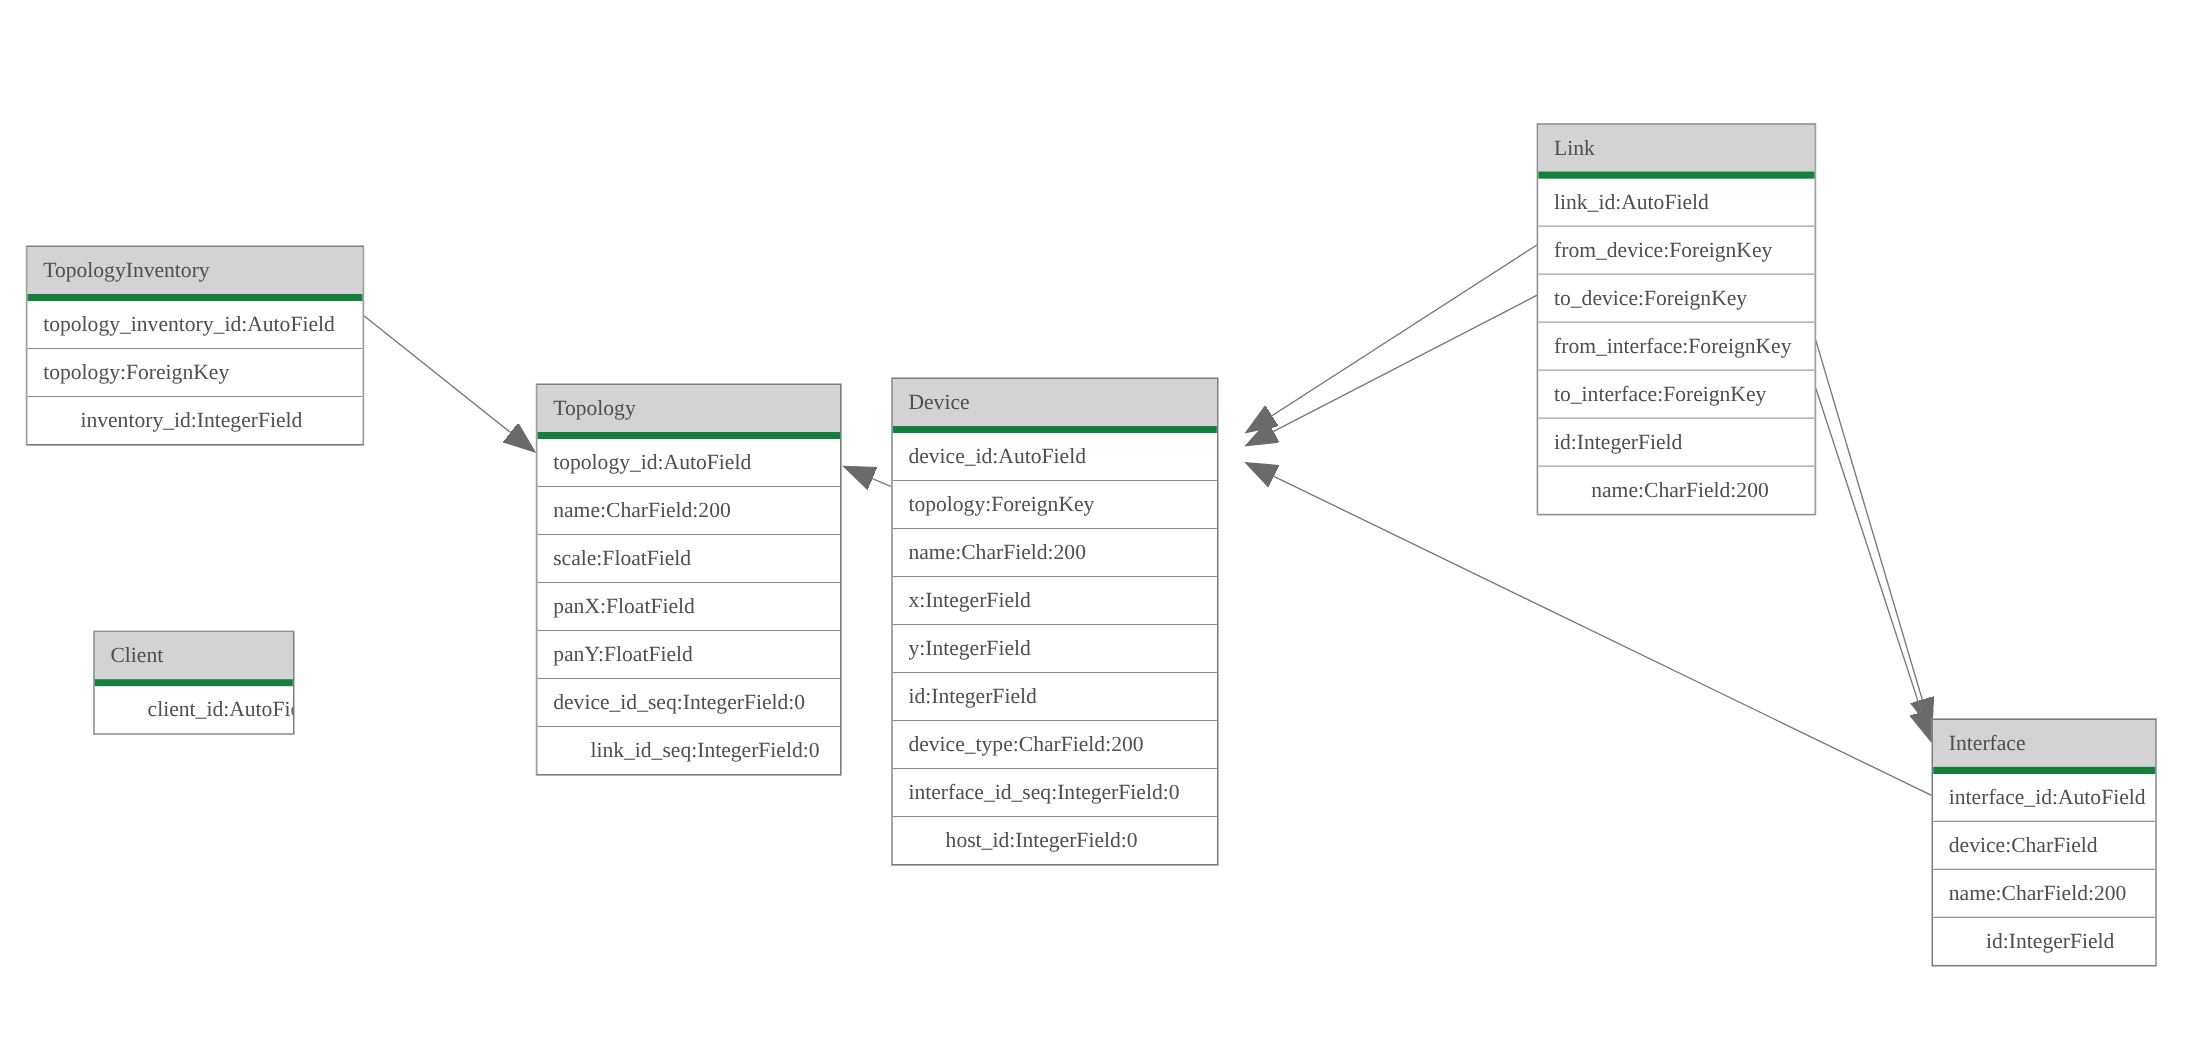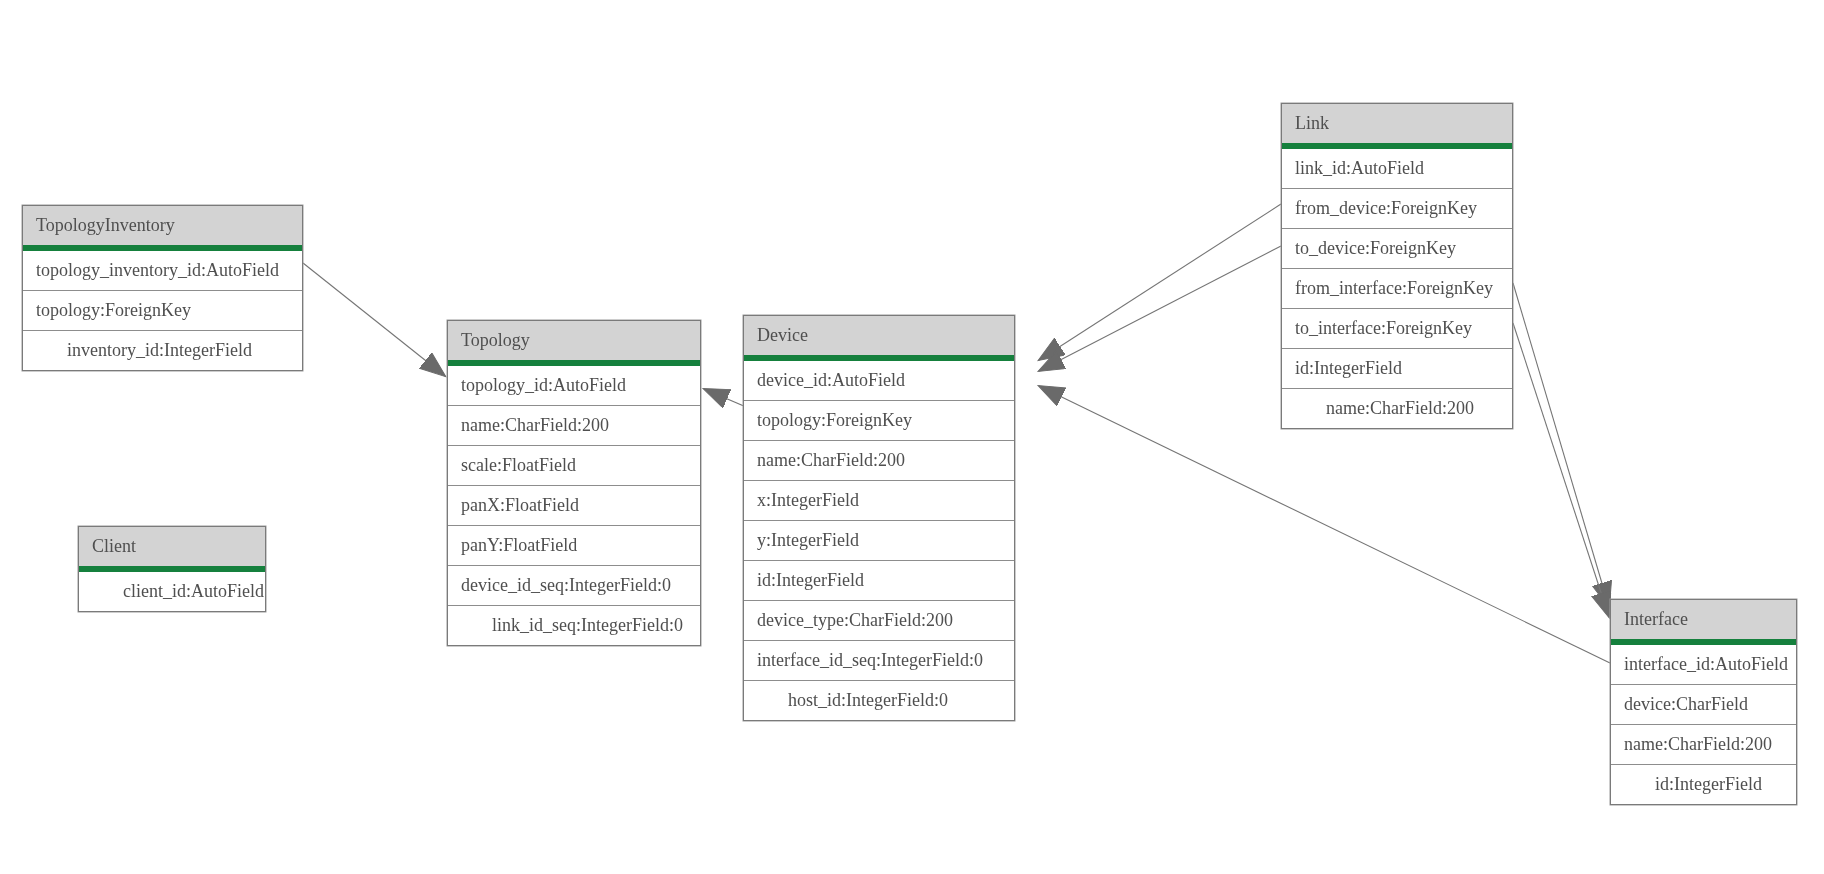--- a/index.html
+++ b/index.html
@@ -80,21 +80,21 @@
         <div class="row">topology_id:AutoField</div>
         <div class="row">name:CharField:200</div>
         <div class="row">scale:FloatField</div>
         <div class="row">panX:FloatField</div>
         <div class="row">panY:FloatField</div>
         <div class="row">device_id_seq:IntegerField:0</div>
         <div class="row">link_id_seq:IntegerField:0</div>
       </div>
   </div>
 
-  <div class="entity" style="left: 78px; top: 526px; width: 188px;">
+  <div class="entity" style="left: 78px; top: 526px; width: 167px;">
     <div class="header">Client</div>
     <div class="rows">
         <div class="row">client_id:AutoField</div>
       </div>
   </div>
 
   <div class="entity" style="left: 743px; top: 315px; width: 272px;">
     <div class="header">Device</div>
     <div class="rows">
         <div class="row">device_id:AutoField</div>

